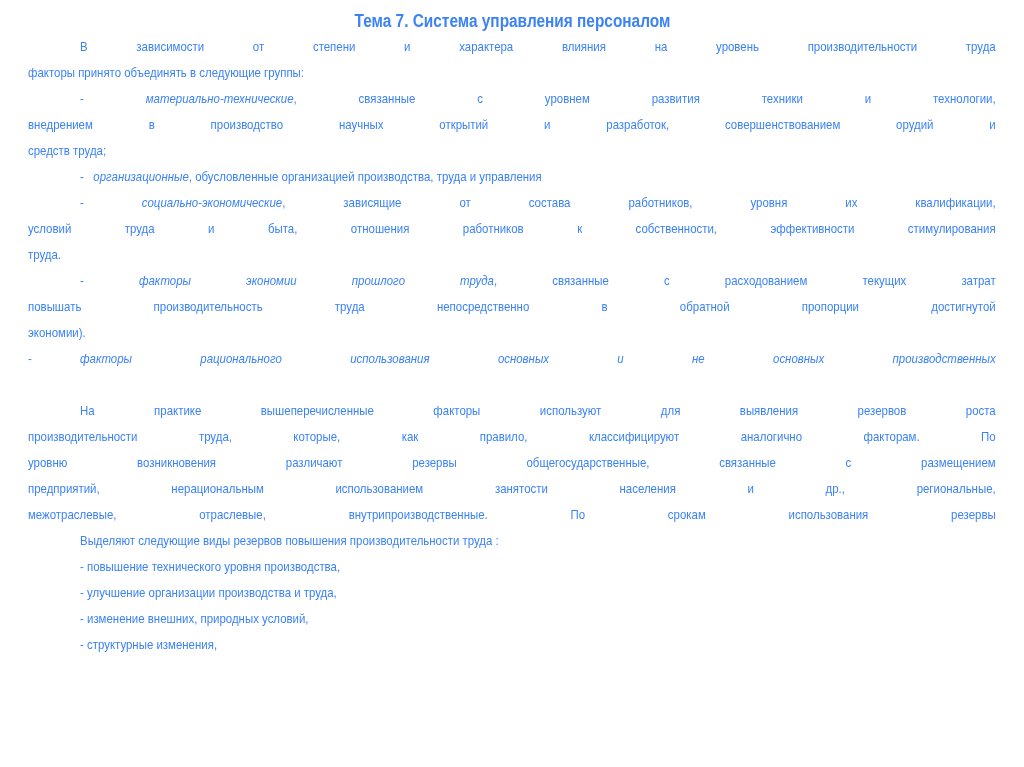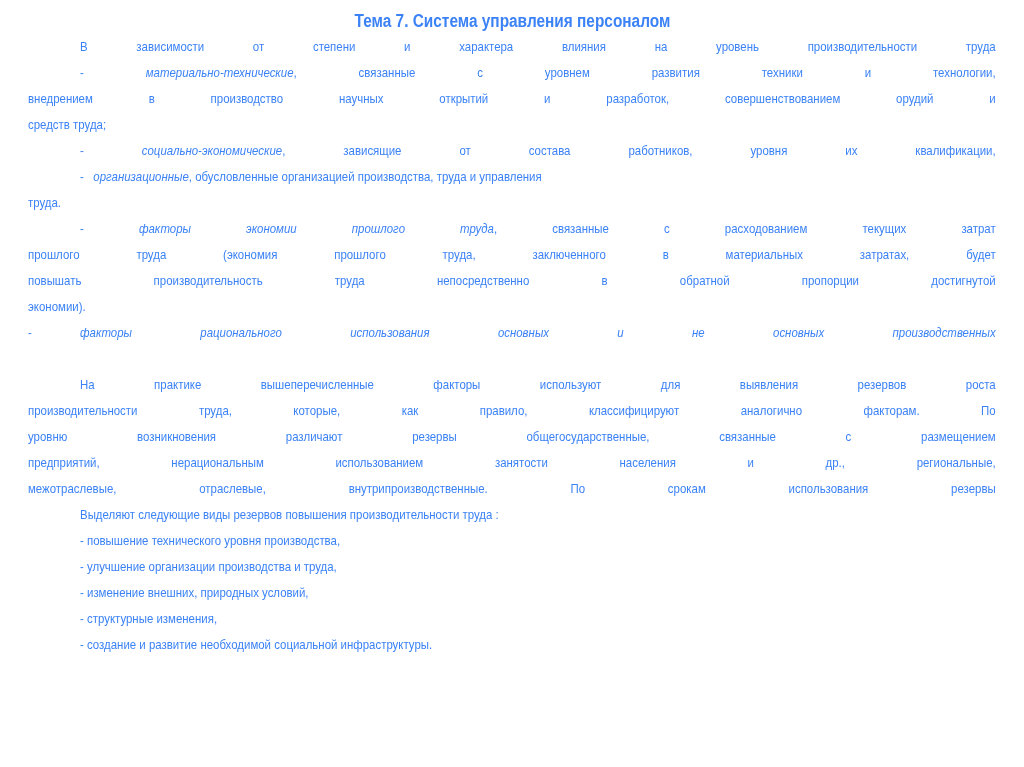--- a/index.html
+++ b/index.html
@@ -24,32 +24,33 @@
 </head>
 <body>
 
 <div class="page">
 
   <div class="line title">
     <span class="condc">Тема 7. Система управления персоналом</span>
   </div>
 
   <div class="line j ind"><span class="cond">В зависимости от степени и характера влияния на уровень производительности труда</span></div>
+  <div class="line"><span class="cond">факторы принято объединять в следующие группы:</span></div>
 
   <div class="line j ind"><span class="cond"><span>-</span> <i>материально-технические</i><span>, связанные с уровнем развития техники и технологии,</span></span></div>
   <div class="line j"><span class="cond">внедрением в производство научных открытий и разработок, совершенствованием орудий и</span></div>
   <div class="line"><span class="cond">средств труда;</span></div>
 
+  <div class="line ind"><span class="cond"><span>-</span>&nbsp;&nbsp; <i>организационные</i><span>, обусловленные организацией производства, труда и управления</span></span></div>
+
   <div class="line j ind"><span class="cond"><span>-</span> <i>социально-экономические</i><span>, зависящие от состава работников, уровня их квалификации,</span></span></div>
-
-  <div class="line ind"><span class="cond"><span>-</span>&nbsp;&nbsp; <i>организационные</i><span>, обусловленные организацией производства, труда и управления</span></span></div>
+  <div class="line j"><span class="cond">условий труда и быта, отношения работников к собственности, эффективности стимулирования</span></div>
   <div class="line"><span class="cond">труда.</span></div>
 
   <div class="line j ind"><span class="cond"><span>-</span> <i>факторы экономии прошлого труда</i><span>, связанные с расходованием текущих затрат</span></span></div>
-  <div class="line j"><span class="cond">прошлого труда (экономия прошлого труда, заключенного в материальных затратах, будет</span></div>
   <div class="line j"><span class="cond">повышать производительность труда непосредственно в обратной пропорции достигнутой</span></div>
   <div class="line"><span class="cond">экономии).</span></div>
 
   <div class="line" style="position:relative;">
     <span class="cond" style="position:absolute;left:0;top:0;">-</span>
     <div class="j" style="position:absolute;left:52px;right:0;top:0;overflow:hidden;"><span class="cond"><i>факторы рационального использования основных и не основных производственных</i></span></div>
   </div>
 
   <div class="blank"></div>
 
@@ -57,15 +58,14 @@
   <div class="line j"><span class="cond">производительности труда, которые, как правило, классифицируют аналогично факторам. По</span></div>
   <div class="line j"><span class="cond">уровню возникновения различают резервы общегосударственные, связанные с размещением</span></div>
   <div class="line j"><span class="cond">предприятий, нерациональным использованием занятости населения и др., региональные,</span></div>
   <div class="line j"><span class="cond">межотраслевые, отраслевые, внутрипроизводственные. По срокам использования резервы</span></div>
 
   <div class="line ind"><span class="cond">Выделяют следующие виды резервов повышения производительности труда :</span></div>
   <div class="line ind"><span class="cond">- повышение технического уровня производства,</span></div>
   <div class="line ind"><span class="cond">- улучшение организации производства и труда,</span></div>
   <div class="line ind"><span class="cond">- изменение внешних, природных условий,</span></div>
   <div class="line ind"><span class="cond">- структурные изменения,</span></div>
-  <div class="line ind"><span class="cond">- создание и развитие необходимой социальной инфраструктуры.</span></div>
 
 </div>
 
 </body></html>

